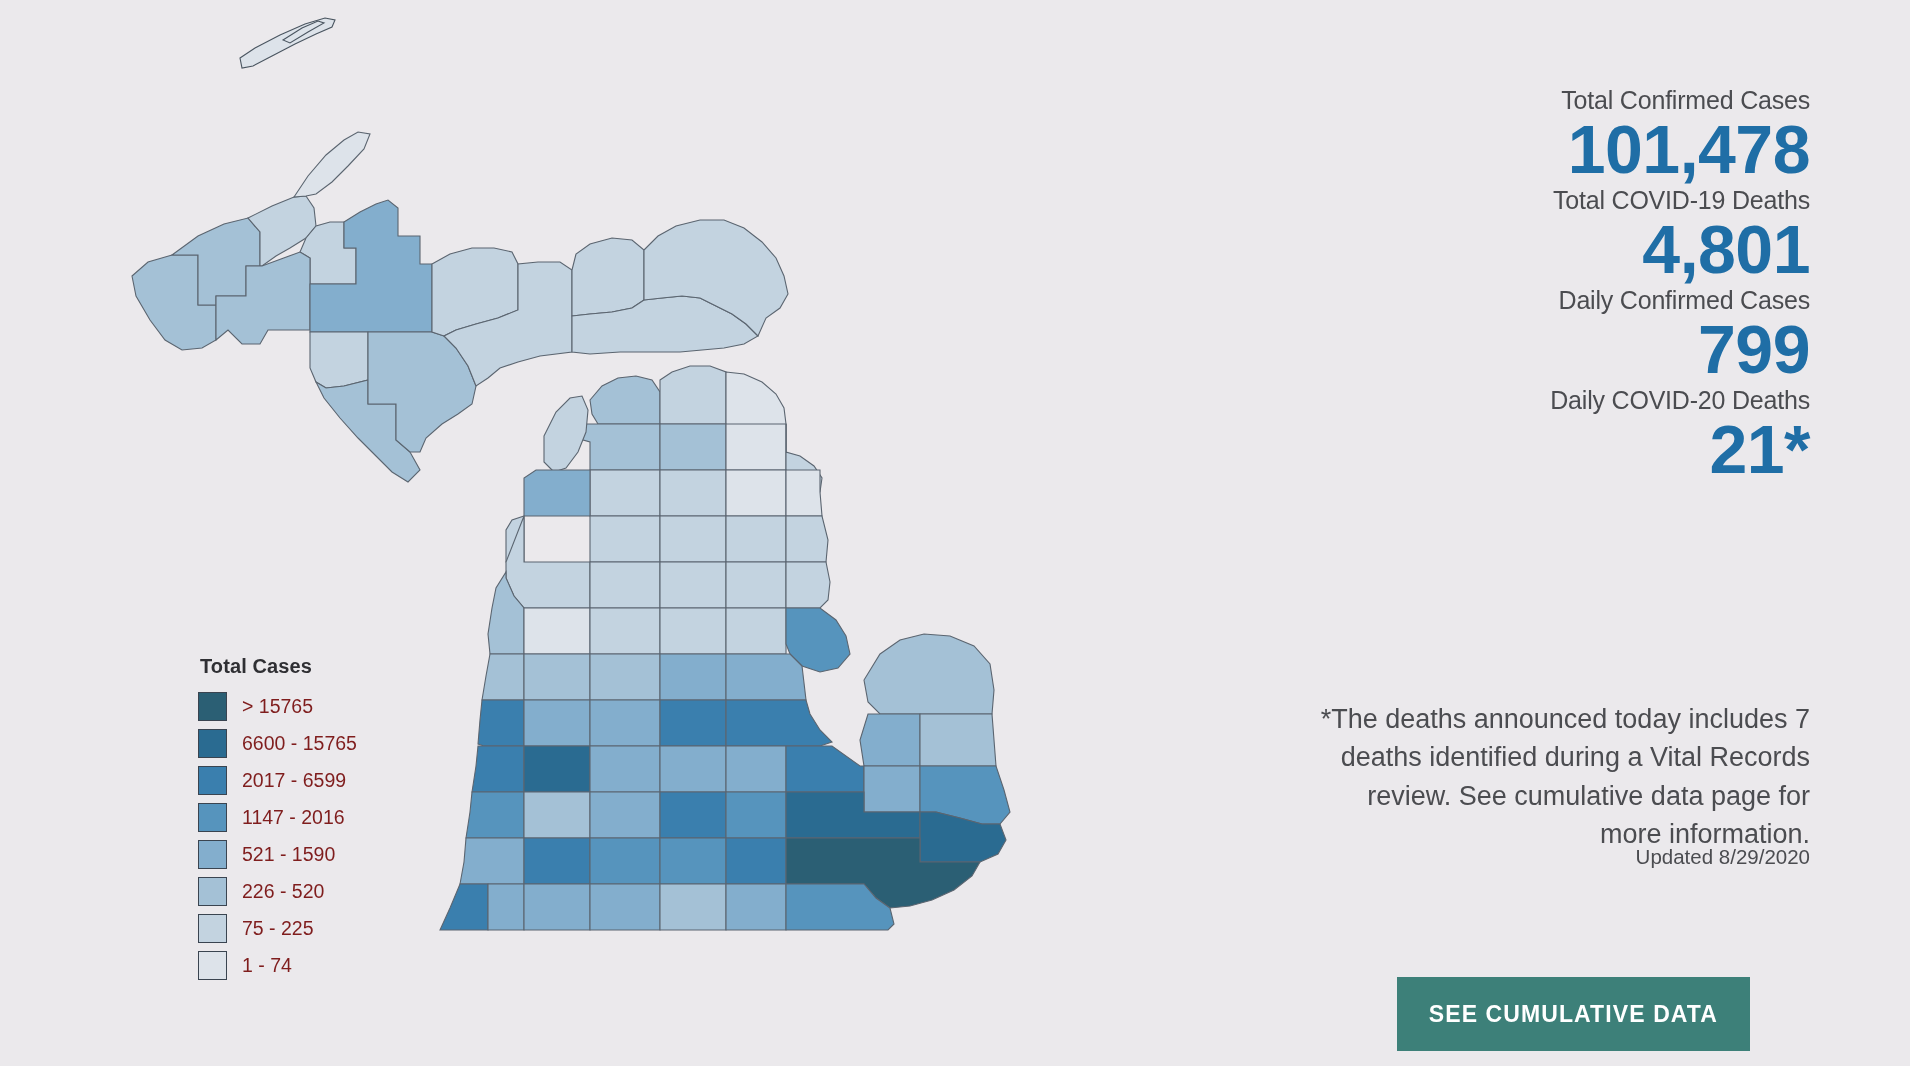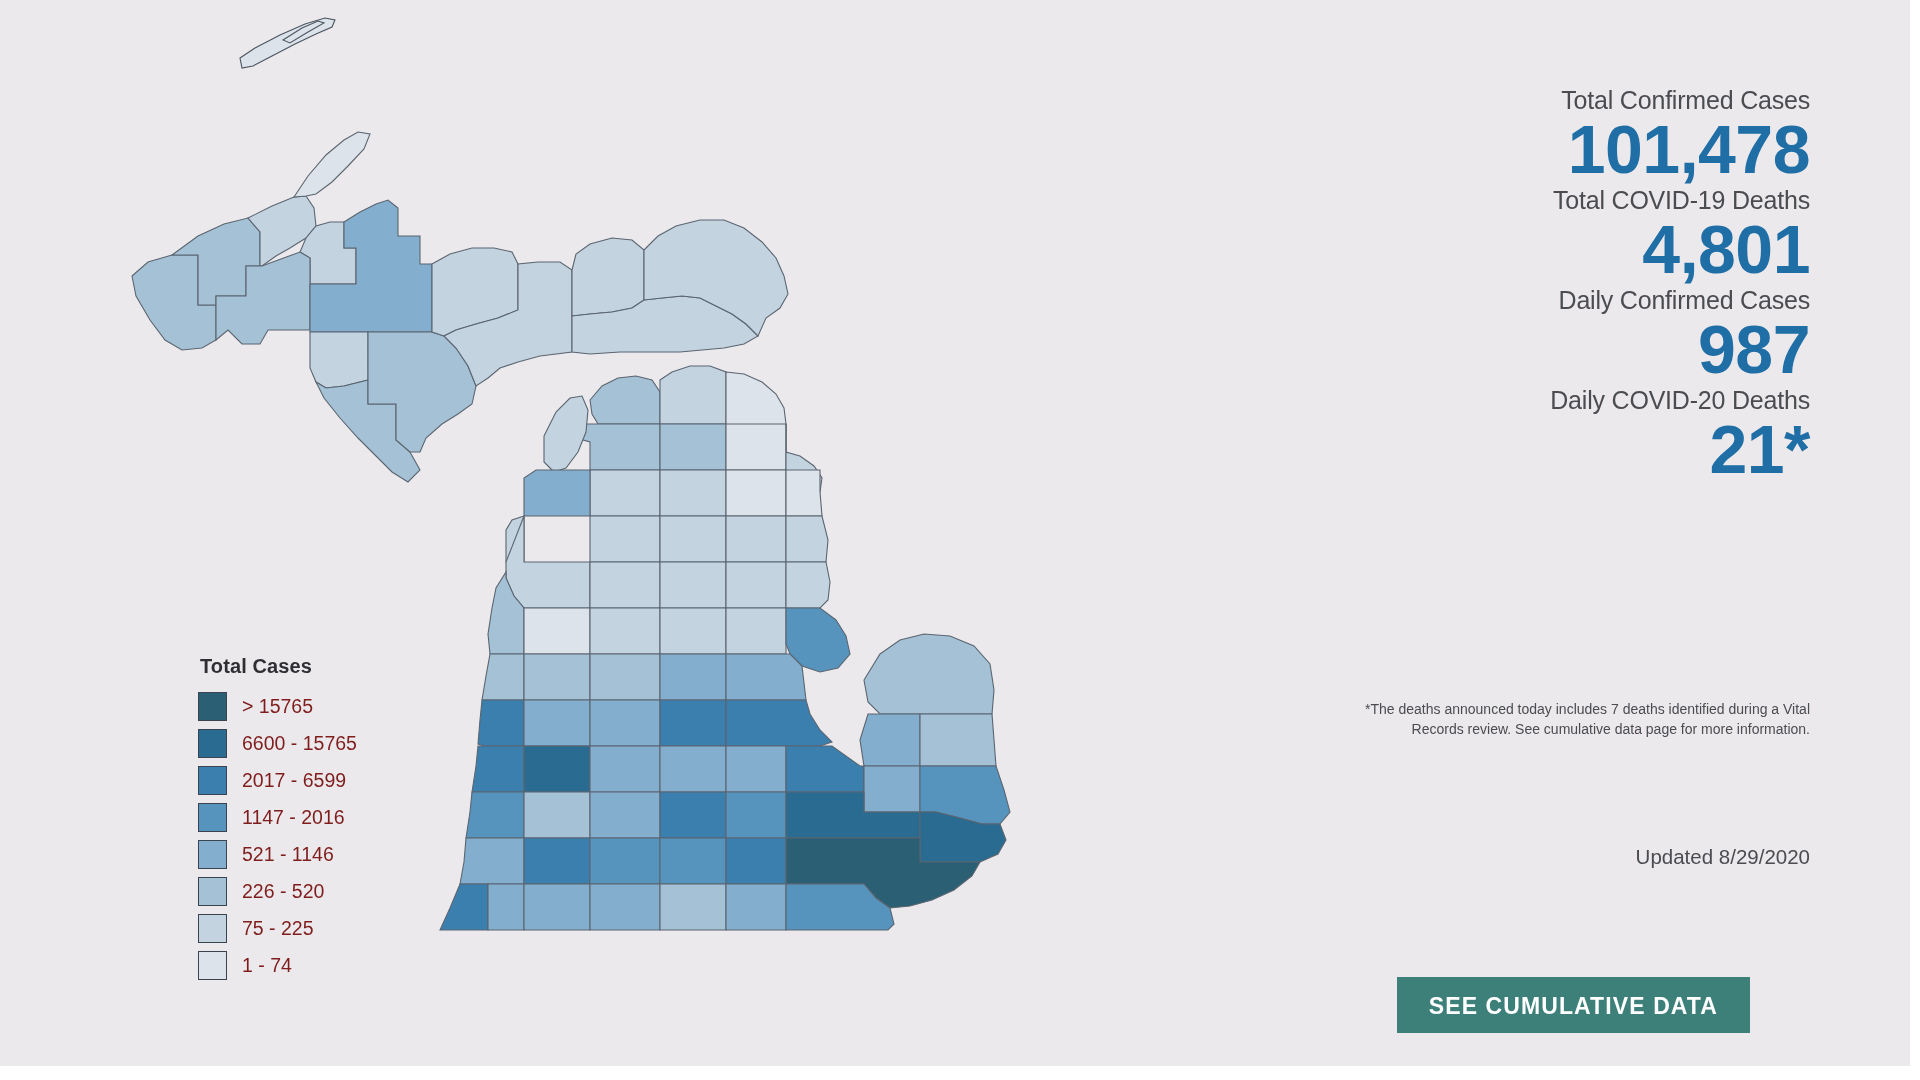--- a/index.html
+++ b/index.html
@@ -103,21 +103,21 @@
     margin-bottom: 2px;
   }
 
   
   #footnote {
     position: absolute;
     right: 110px;
     top: 700px;
     width: 500px;
     text-align: right;
-    font-size: 14px;
+    font-size: 27px;
     line-height: 1.42;
     color: #4b4c50;
   }
   #updated {
     position: absolute;
     right: 110px;
     top: 845px;
     width: 500px;
     text-align: right;
     font-size: 20.5px;
@@ -126,21 +126,21 @@
 
   
   #cta-button {
     position: absolute;
     right: 170px;
     top: 977px;
     background: #3d8079;
     color: #ffffff;
     border: none;
     padding: 0 32px;
-    height: 56px;
+    height: 74px;
     line-height: 58px;
     font-family: "Liberation Sans", sans-serif;
     font-size: 23px;
     font-weight: bold;
     letter-spacing: 1.1px;
     cursor: pointer;
     border-radius: 0;
     white-space: nowrap;
   }
 </style>
@@ -289,21 +289,21 @@
         <div class="legend-row">
           <div class="legend-swatch" style="background: rgb(58, 127, 174);"></div>
           <div class="legend-label">2017 - 6599</div>
         </div>
         <div class="legend-row">
           <div class="legend-swatch" style="background: rgb(86, 148, 189);"></div>
           <div class="legend-label">1147 - 2016</div>
         </div>
         <div class="legend-row">
           <div class="legend-swatch" style="background: rgb(131, 174, 205);"></div>
-          <div class="legend-label">521 - 1146</div>
+          <div class="legend-label">521 - 1590</div>
         </div>
         <div class="legend-row">
           <div class="legend-swatch" style="background: rgb(164, 193, 214);"></div>
           <div class="legend-label">226 - 520</div>
         </div>
         <div class="legend-row">
           <div class="legend-swatch" style="background: rgb(195, 211, 224);"></div>
           <div class="legend-label">75 - 225</div>
         </div>
         <div class="legend-row">
@@ -312,21 +312,21 @@
         </div>
       </div>
   </div>
 
   <div id="stats">
       <div class="stat-label">Total Confirmed Cases</div>
       <div class="stat-value">101,478</div>
       <div class="stat-label">Total COVID-19 Deaths</div>
       <div class="stat-value">4,801</div>
       <div class="stat-label">Daily Confirmed Cases</div>
-      <div class="stat-value">987</div>
+      <div class="stat-value">799</div>
       <div class="stat-label">Daily COVID-20 Deaths</div>
       <div class="stat-value">21*</div>
     </div>
 
   <div id="footnote">*The deaths announced today includes 7 deaths identified during a Vital Records review. See cumulative data page for more information.</div>
   <div id="updated">Updated 8/29/2020</div>
 
   <button id="cta-button">SEE CUMULATIVE DATA</button>
 
   <div id="bottom-strip"></div>

